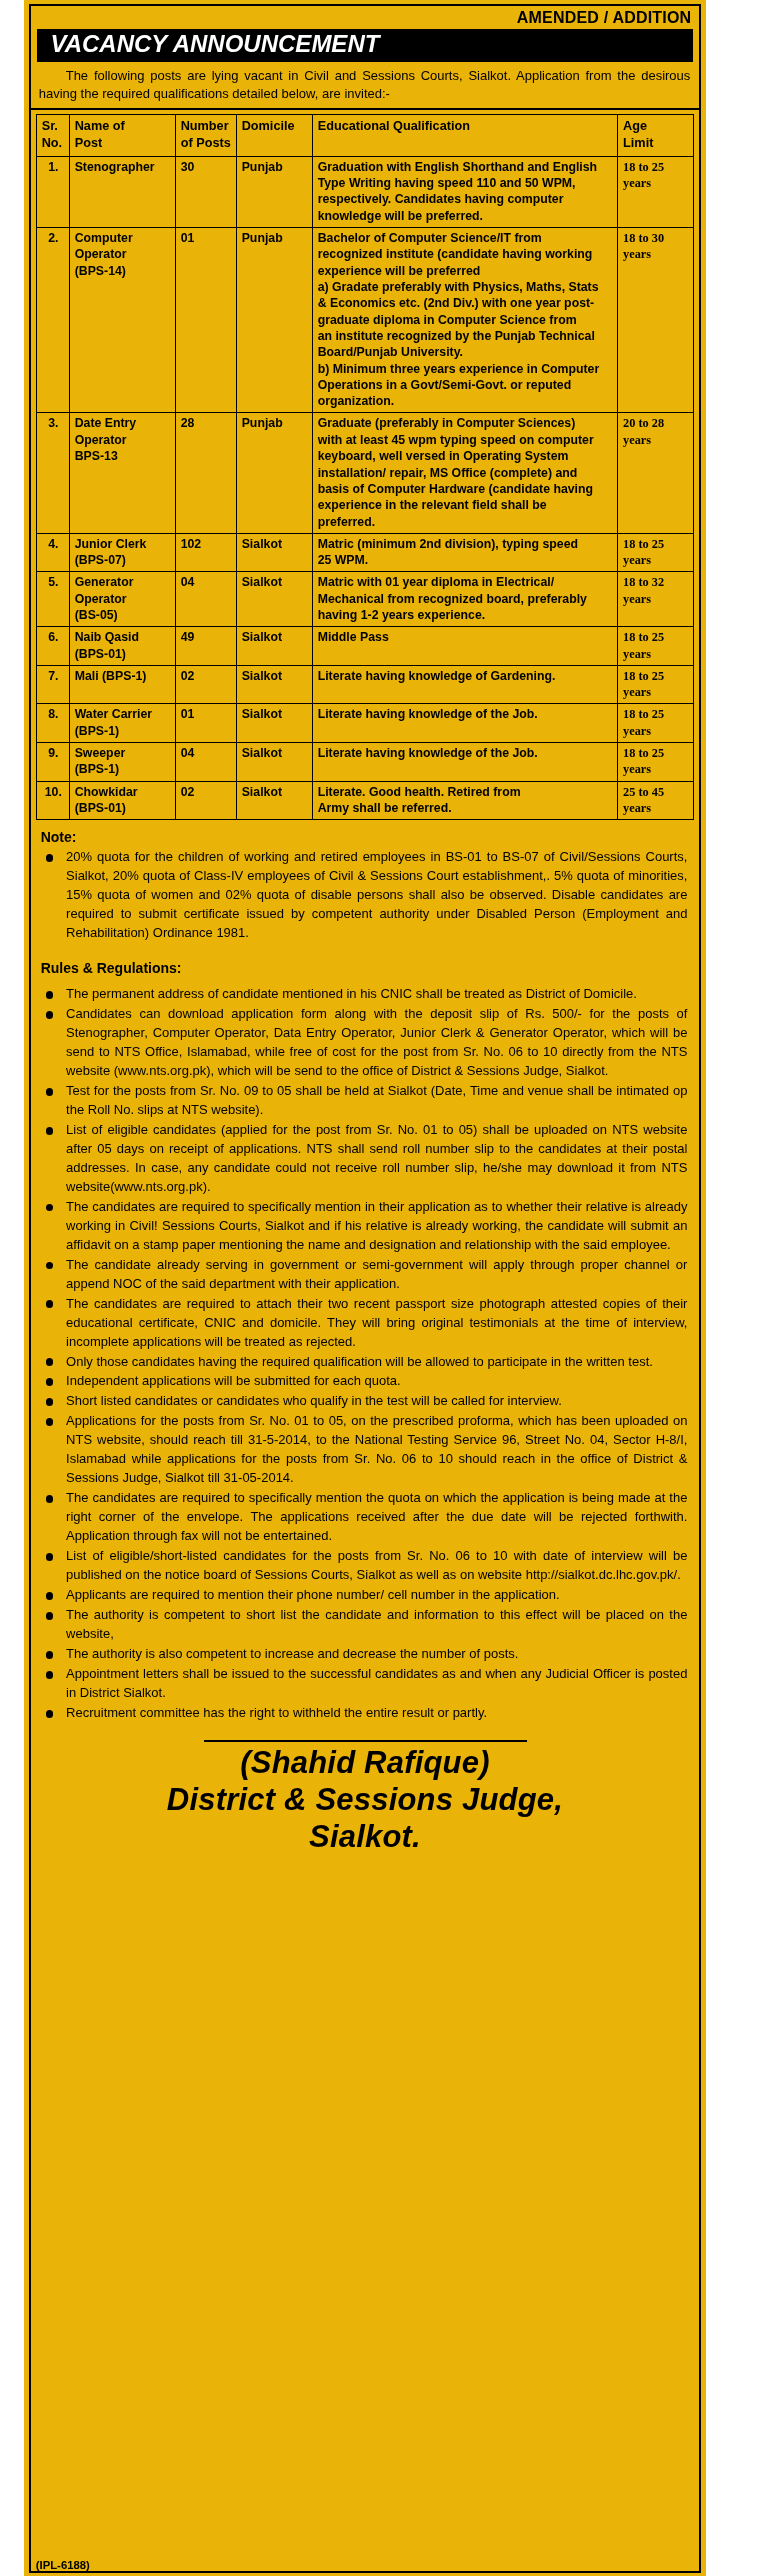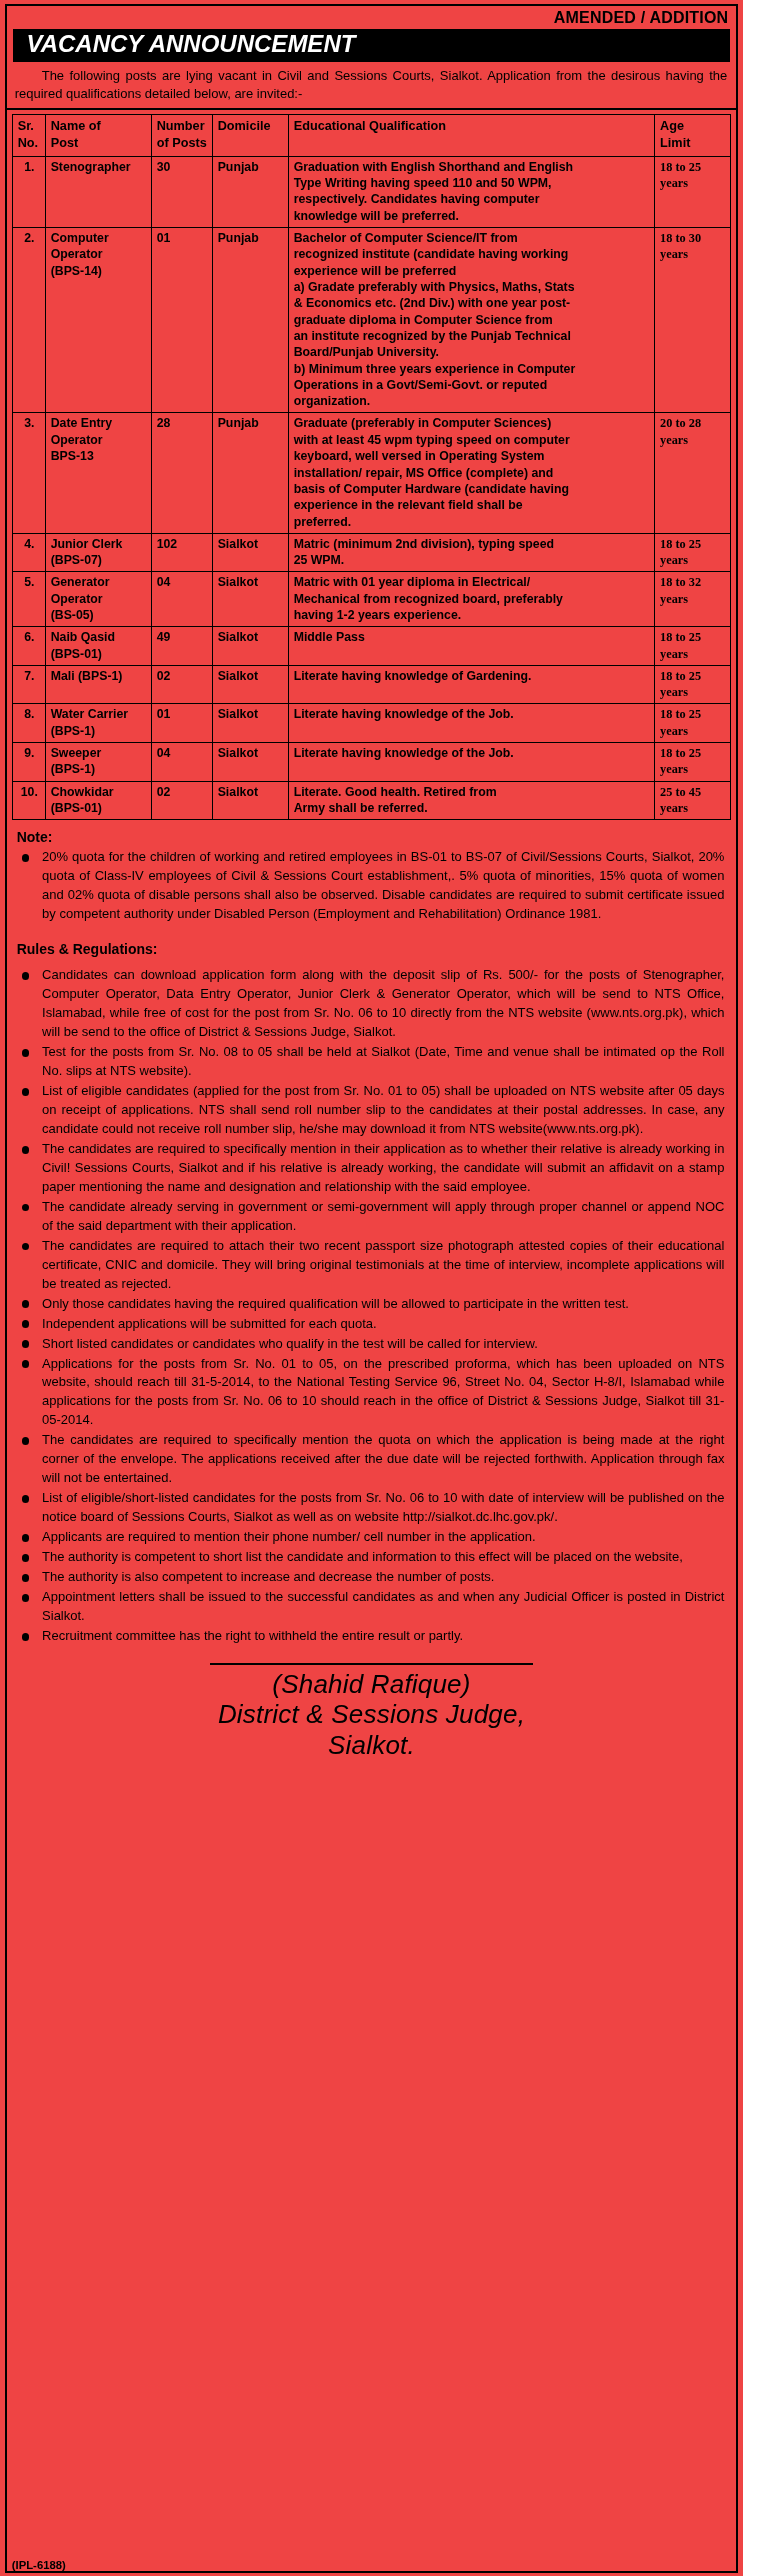--- a/index.html
+++ b/index.html
@@ -8,26 +8,27 @@
     background: #ffffff;
   }
   body {
     width: 783px;
     height: 2576px;
     font-family: "Liberation Sans", sans-serif;
     color: #000000;
     overflow: hidden;
   }
   .page {
-    width: 743px;
+    width: 682px;
     height: 2576px;
     box-sizing: border-box;
     padding: 3.9px 4.9px 2.9px 4.9px;
-    background: #ef4444;
+    background: #eab308;
     position: relative;
+    margin-left: 24px;
   }
   .outer-frame {
     border: 2px solid #000;
     box-sizing: border-box;
     width: 100%;
     height: 100%;
     position: relative;
     display: flex;
     flex-direction: column;
   }
@@ -140,22 +141,22 @@
     margin-top: 9.8px;
     text-align: center;
   }
   .sig-rule {
     width: 323px;
     border-top: 2.9px solid #000;
     margin: 5.9px auto 3.9px auto;
   }
   .sig-name, .sig-title, .sig-city {
     font-style: italic;
-    font-weight: normal;
-    font-size: 26px;
+    font-weight: bold;
+    font-size: 31px;
     line-height: 1.18;
     letter-spacing: 0.2px;
   }
   .ipl {
     position: absolute;
     left: 4.9px;
     bottom: 0;
     font-size: 11.3px;
     font-weight: bold;
   }
@@ -400,22 +401,23 @@
     <div class="section note-block">
       <div class="section-title">Note:</div>
       <ul class="bullets" id="note-list">
           <li>20% quota for the children of working and retired employees in BS-01 to BS-07 of Civil/Sessions Courts, Sialkot, 20% quota of Class-IV employees of Civil &amp; Sessions Court establishment,. 5% quota of minorities, 15% quota of women and 02% quota of disable persons shall also be observed. Disable candidates are required to submit certificate issued by competent authority under Disabled Person (Employment and Rehabilitation) Ordinance 1981.</li>
         </ul>
     </div>
 
     <div class="section rules-block">
       <div class="section-title rules-title">Rules &amp; Regulations:</div>
       <ul class="bullets" id="rules-list">
+          <li>The permanent address of candidate mentioned in his CNIC shall be treated as District of Domicile.</li>
           <li>Candidates can download application form along with the deposit slip of Rs. 500/- for the posts of Stenographer, Computer Operator, Data Entry Operator, Junior Clerk &amp; Generator Operator, which will be send to NTS Office, Islamabad, while free of cost for the post from Sr. No. 06 to 10 directly from the NTS website (www.nts.org.pk), which will be send to the office of District &amp; Sessions Judge, Sialkot.</li>
-          <li>Test for the posts from Sr. No. 08 to 05 shall be held at Sialkot (Date, Time and venue shall be intimated op the Roll No. slips at NTS website).</li>
+          <li>Test for the posts from Sr. No. 09 to 05 shall be held at Sialkot (Date, Time and venue shall be intimated op the Roll No. slips at NTS website).</li>
           <li>List of eligible candidates (applied for the post from Sr. No. 01 to 05) shall be uploaded on NTS website after 05 days on receipt of applications. NTS shall send roll number slip to the candidates at their postal addresses. In case, any candidate could not receive roll number slip, he/she may download it from NTS website(www.nts.org.pk).</li>
           <li>The candidates are required to specifically mention in their application as to whether their relative is already working in Civil! Sessions Courts, Sialkot and if his relative is already working, the candidate will submit an affidavit on a stamp paper mentioning the name and designation and relationship with the said employee.</li>
           <li>The candidate already serving in government or semi-government will apply through proper channel or append NOC of the said department with their application.</li>
           <li>The candidates are required to attach their two recent passport size photograph attested copies of their educational certificate, CNIC and domicile. They will bring original testimonials at the time of interview, incomplete applications will be treated as rejected.</li>
           <li>Only those candidates having the required qualification will be allowed to participate in the written test.</li>
           <li>Independent applications will be submitted for each quota.</li>
           <li>Short listed candidates or candidates who qualify in the test will be called for interview.</li>
           <li>Applications for the posts from Sr. No. 01 to 05, on the prescribed proforma, which has been uploaded on NTS website, should reach till 31-5-2014, to the National Testing Service 96, Street No. 04, Sector H-8/I, Islamabad while applications for the posts from Sr. No. 06 to 10 should reach in the office of District &amp; Sessions Judge, Sialkot till 31-05-2014.</li>
           <li>The candidates are required to specifically mention the quota on which the application is being made at the right corner of the envelope. The applications received after the due date will be rejected forthwith. Application through fax will not be entertained.</li>
           <li>List of eligible/short-listed candidates for the posts from Sr. No. 06 to 10 with date of interview will be published on the notice board of Sessions Courts, Sialkot as well as on website http://sialkot.dc.lhc.gov.pk/.</li>

